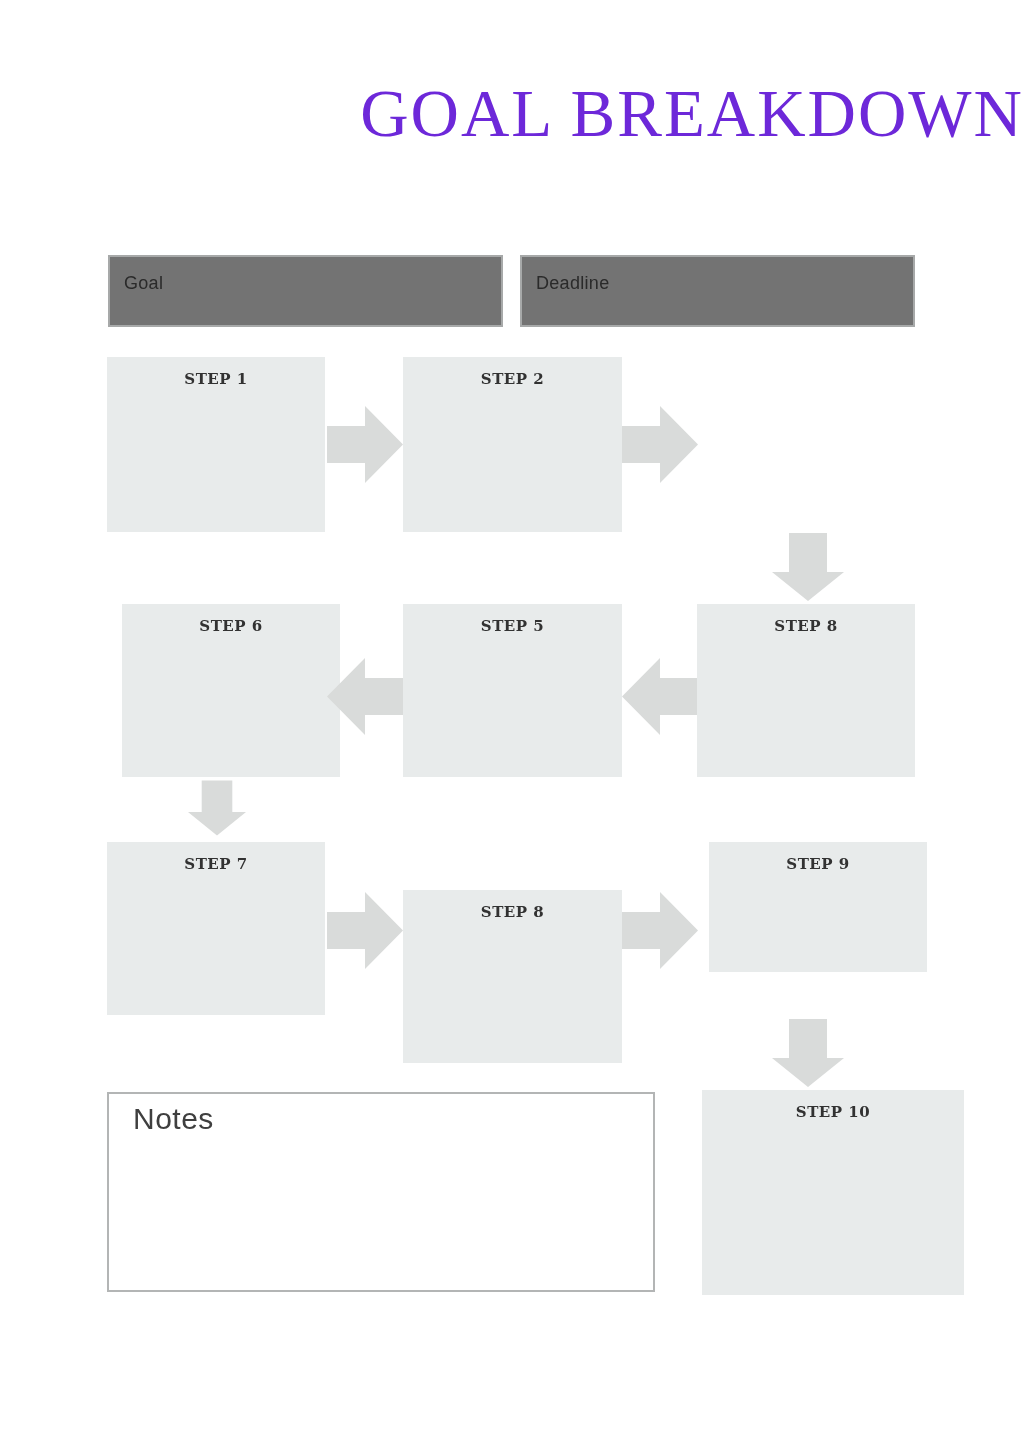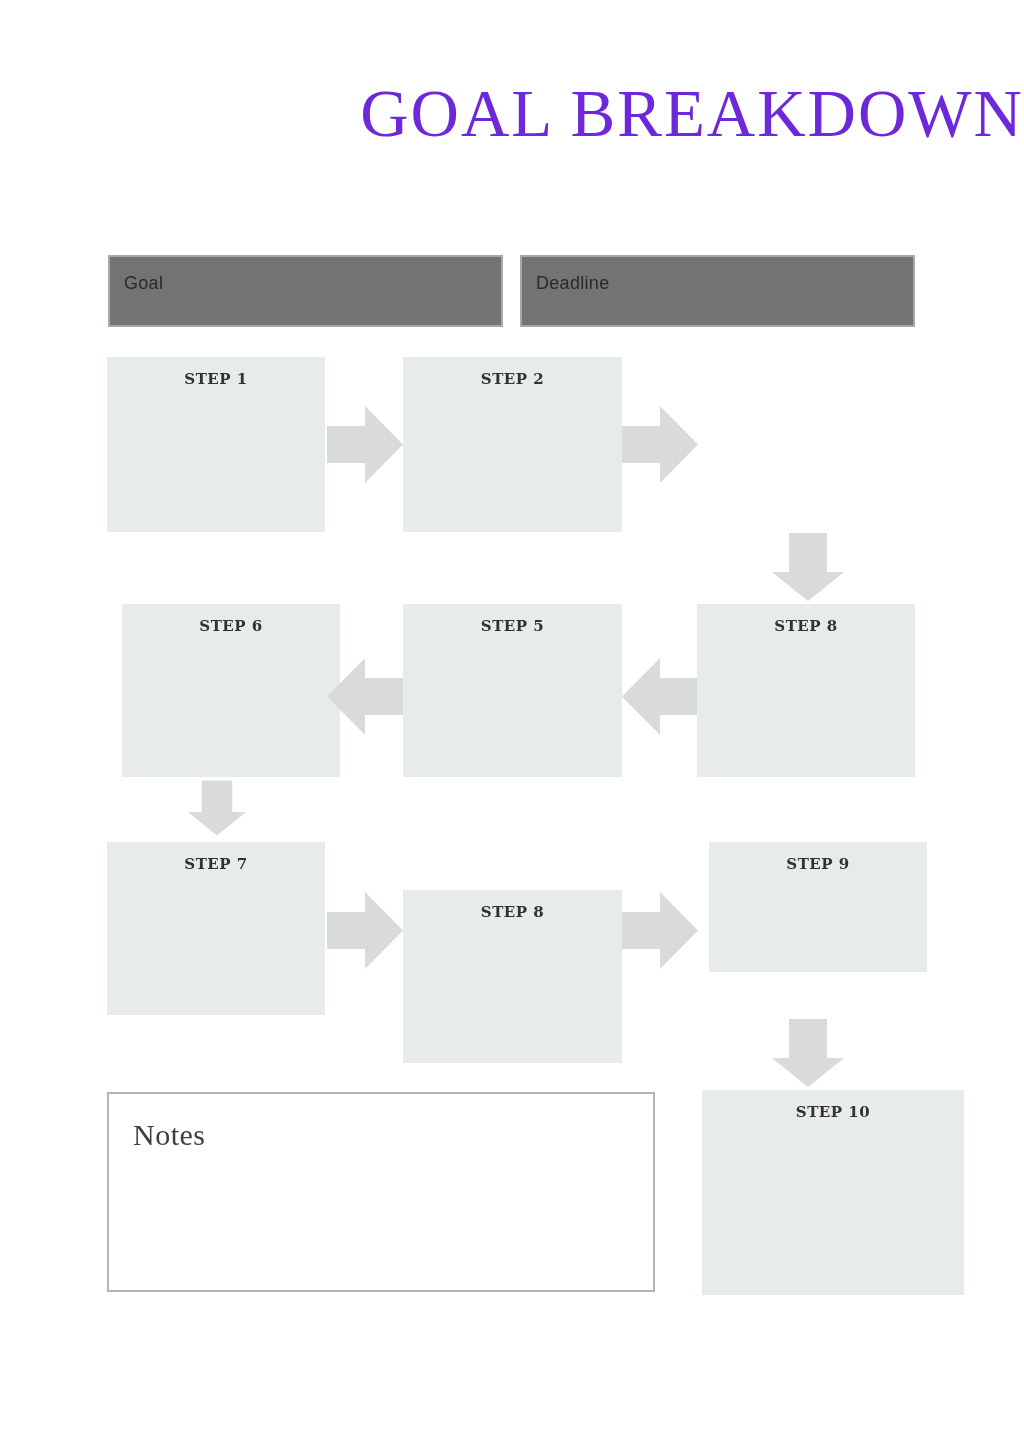--- a/index.html
+++ b/index.html
@@ -45,22 +45,21 @@
   .pos-s7  { left:107px; top:842px;  width:218px; height:173px; }
   .pos-s8  { left:403px; top:842px;  width:219px; height:173px;margin-top:48px; }
   .pos-s9  { left:697px; top:842px;  width:218px; height:130px;margin-left:12px; }
   .pos-s10 { left:702px; top:1090px; width:262px; height:205px; }
   .arrow { position:absolute; line-height:0; }
   .arrow svg { display:block; }
   .notes {
     position:absolute; box-sizing:border-box;
     left:107px; top:1092px; width:548px; height:200px;
     border:2px solid #b3b5b5; background:#ffffff;
-    padding:24px 0 0 24px;
-    font-family:Liberation Serif, serif;
+    padding:8px 0 0 24px;
   }
   .notes-label {
     font-size:30px; font-weight:300; letter-spacing:0.5px;
     color:#3f3f3f;
   }
 </style>
 </head>
 <body>
 
 <div class="page">

